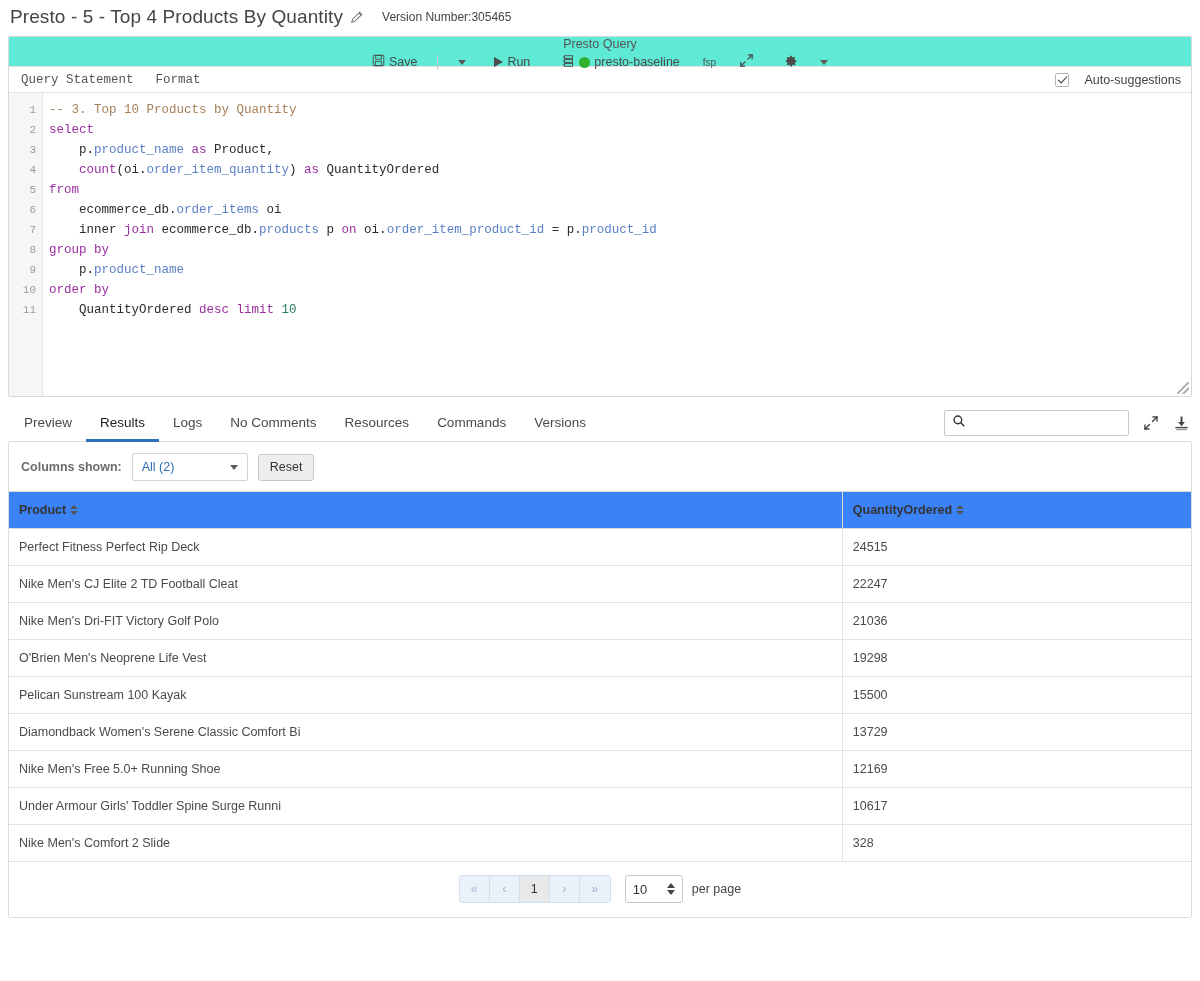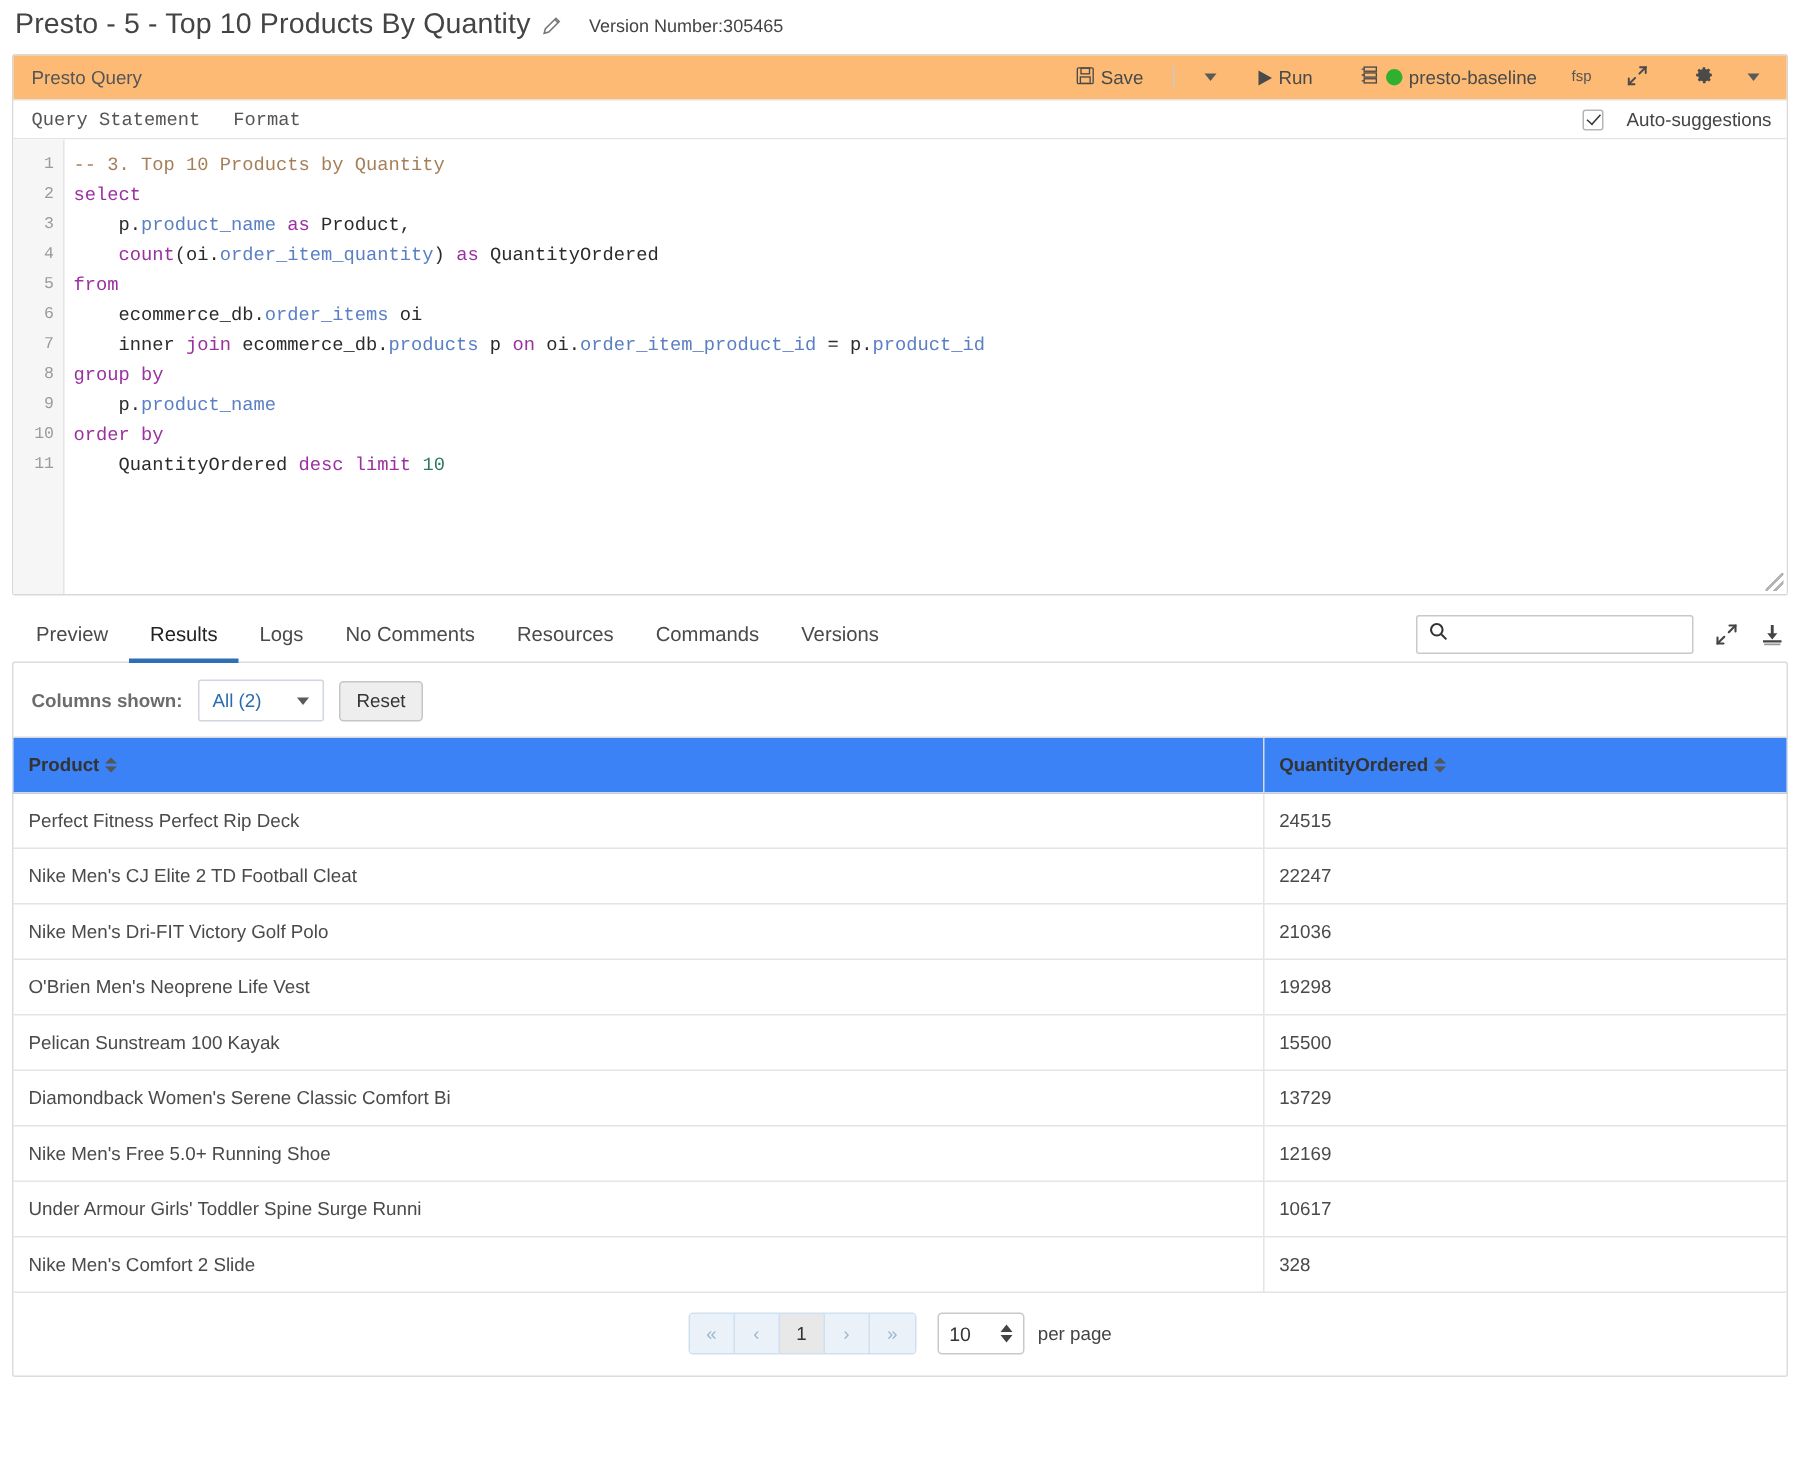--- a/index.html
+++ b/index.html
@@ -40,26 +40,27 @@
 
   
   .query-panel {
     margin: 4px 8px 0 8px;
     border: 1px solid #d8d8d8;
     border-radius: 2px;
     background: #fff;
   }
   .query-titlebar {
     height: 30px;
-    background: #fdba74;
+    background: #5eead4;
     border-bottom: 1px solid #e2e2e2;
     display: flex;
     align-items: center;
     padding: 0 12px;
     justify-content: space-between;
+    flex-direction: column;
   }
   .query-titlebar .qt-left {
     font-size: 12.5px;
     color: #555;
   }
   .toolbar {
     display: flex;
     align-items: center;
     gap: 10px;
     font-size: 12.5px;
@@ -250,21 +251,21 @@
     margin-top: -1px;
   }
   .columns-bar {
     display: flex;
     align-items: center;
     gap: 10px;
     padding: 11px 12px 10px 12px;
   }
   .columns-label { font-size: 12.5px; color: #6c6c6c; font-weight: bold; }
   .col-select {
-    width: 84px; height: 28px;
+    width: 116px; height: 28px;
     border: 1px solid #cfd6de;
     border-radius: 2px;
     background: #fff;
     display: flex;
     align-items: center;
     justify-content: space-between;
     padding: 0 9px;
     font-size: 12.5px;
     color: #2b6cb0;
     cursor: pointer;
@@ -386,21 +387,21 @@
     display: block;
   }
   .spin-arrows i.up   { border-bottom: 5px solid #444; }
   .spin-arrows i.down { border-top: 5px solid #444; }
   .perpage-label { font-size: 12.5px; color: #444; }
 </style>
 </head>
 <body>
 
 <div class="page-header">
-  <span class="page-title">Presto - 5 - Top 10 Products By Quantity</span>
+  <span class="page-title">Presto - 5 - Top 4 Products By Quantity</span>
   <span class="edit-pencil">
     <svg width="14" height="14" viewBox="0 0 16 16" fill="none" stroke="#777" stroke-width="1.2">
       <path d="M2 14 L3 10.5 L11 2.5 L13.5 5 L5.5 13 Z"></path>
       <path d="M10.2 3.4 L12.6 5.8"></path>
     </svg>
   </span>
   <span class="version-label">Version Number:305465</span>
 </div>
 
 <div class="query-panel">

